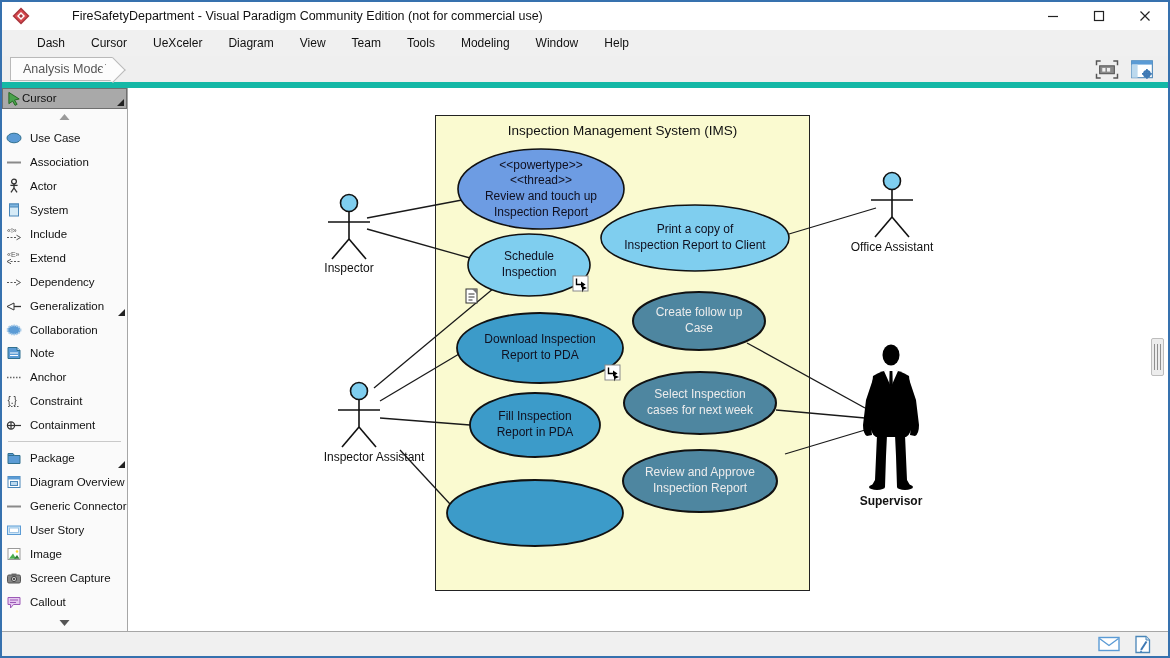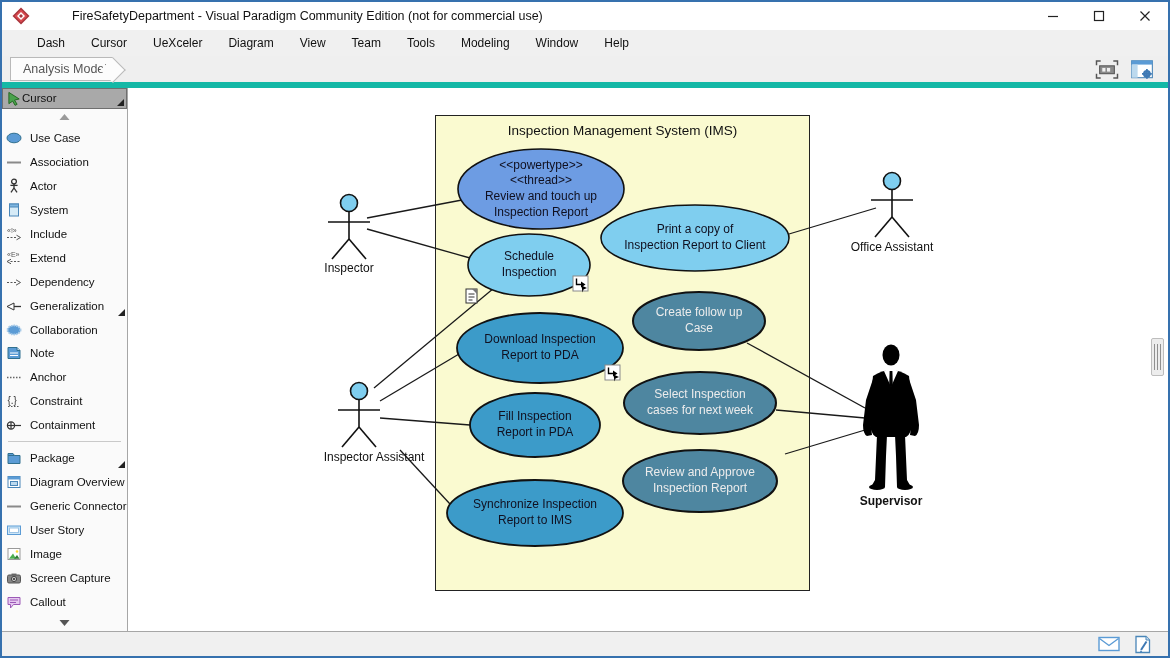--- a/index.html
+++ b/index.html
@@ -406,22 +406,20 @@
       <div class="uc-label light" style="left:505px;top:204px;width:132px;height:58px;">Create follow up
 Case</div>
       <div class="uc-label" style="left:329px;top:225px;width:166px;height:70px;">Download Inspection
 Report to PDA</div>
       <div class="uc-label light" style="left:496px;top:284px;width:152px;height:62px;">Select Inspection
 cases for next week</div>
       <div class="uc-label" style="left:342px;top:305px;width:130px;height:64px;">Fill Inspection
 Report in PDA</div>
       <div class="uc-label light" style="left:495px;top:362px;width:154px;height:62px;">Review and Approve
 Inspection Report</div>
-      <div class="uc-label" style="left:319px;top:392px;width:176px;height:66px;">Synchronize Inspection
-Report to IMS</div>
 
       <div class="actor-label" style="left:221px;top:173px;">Inspector</div>
       <div class="actor-label" style="left:764px;top:152px;">Office Assistant</div>
       <div class="actor-label" style="left:220px;top:362px;margin-left:26px;">Inspector Assistant</div>
       <div class="actor-label bold" style="left:763px;top:406px;">Supervisor</div>
 
       <div class="grip">
           <i></i>
           <i></i>
           <i></i>

